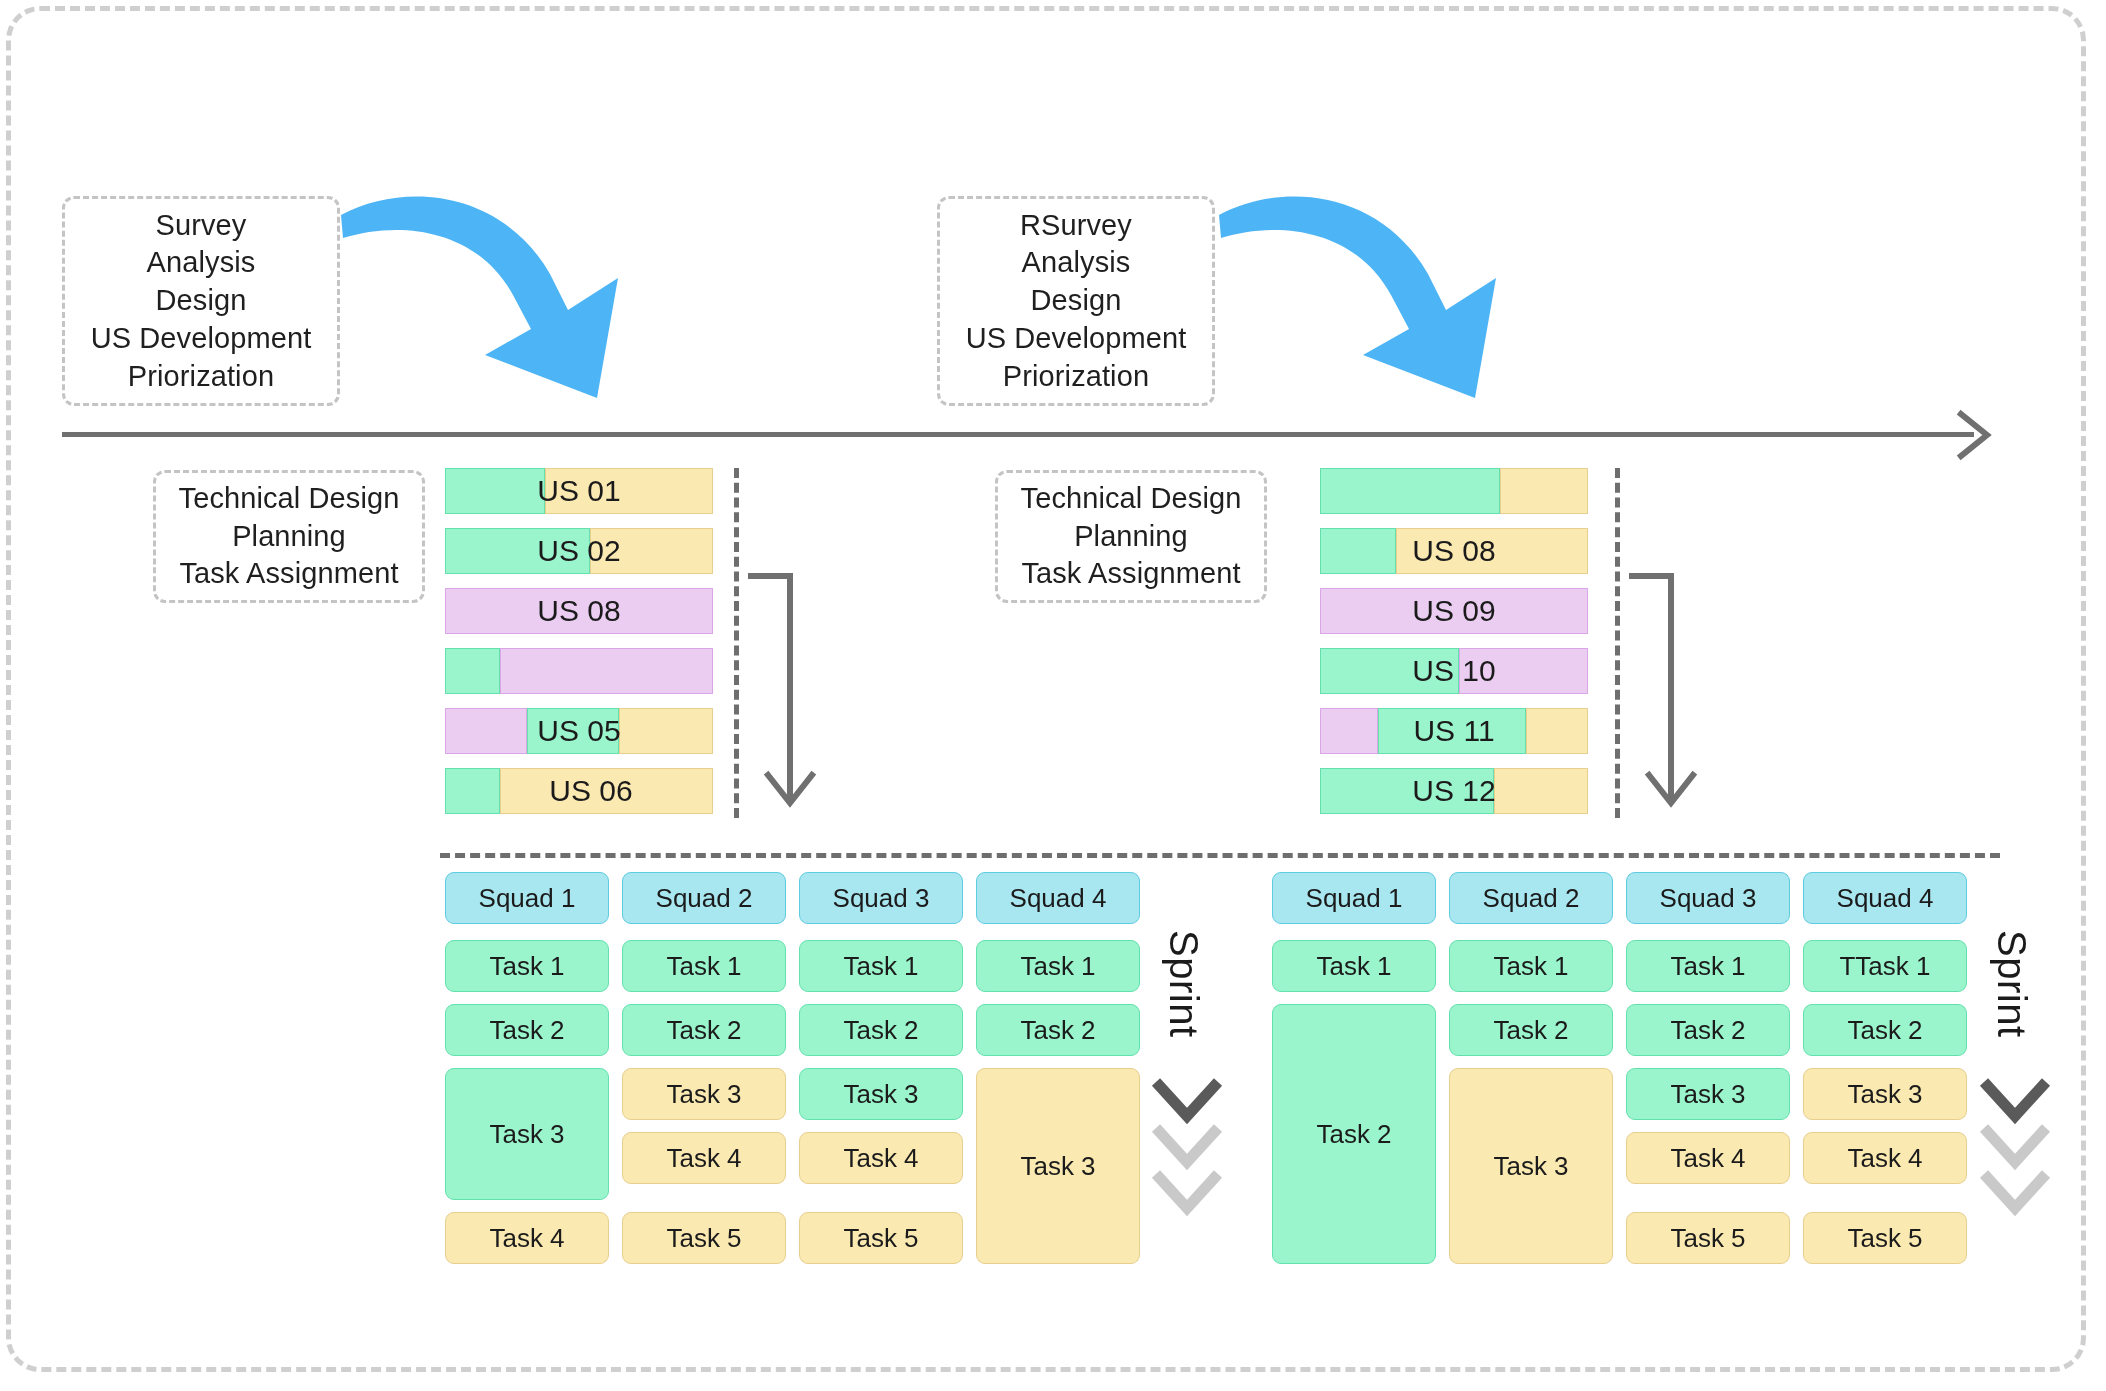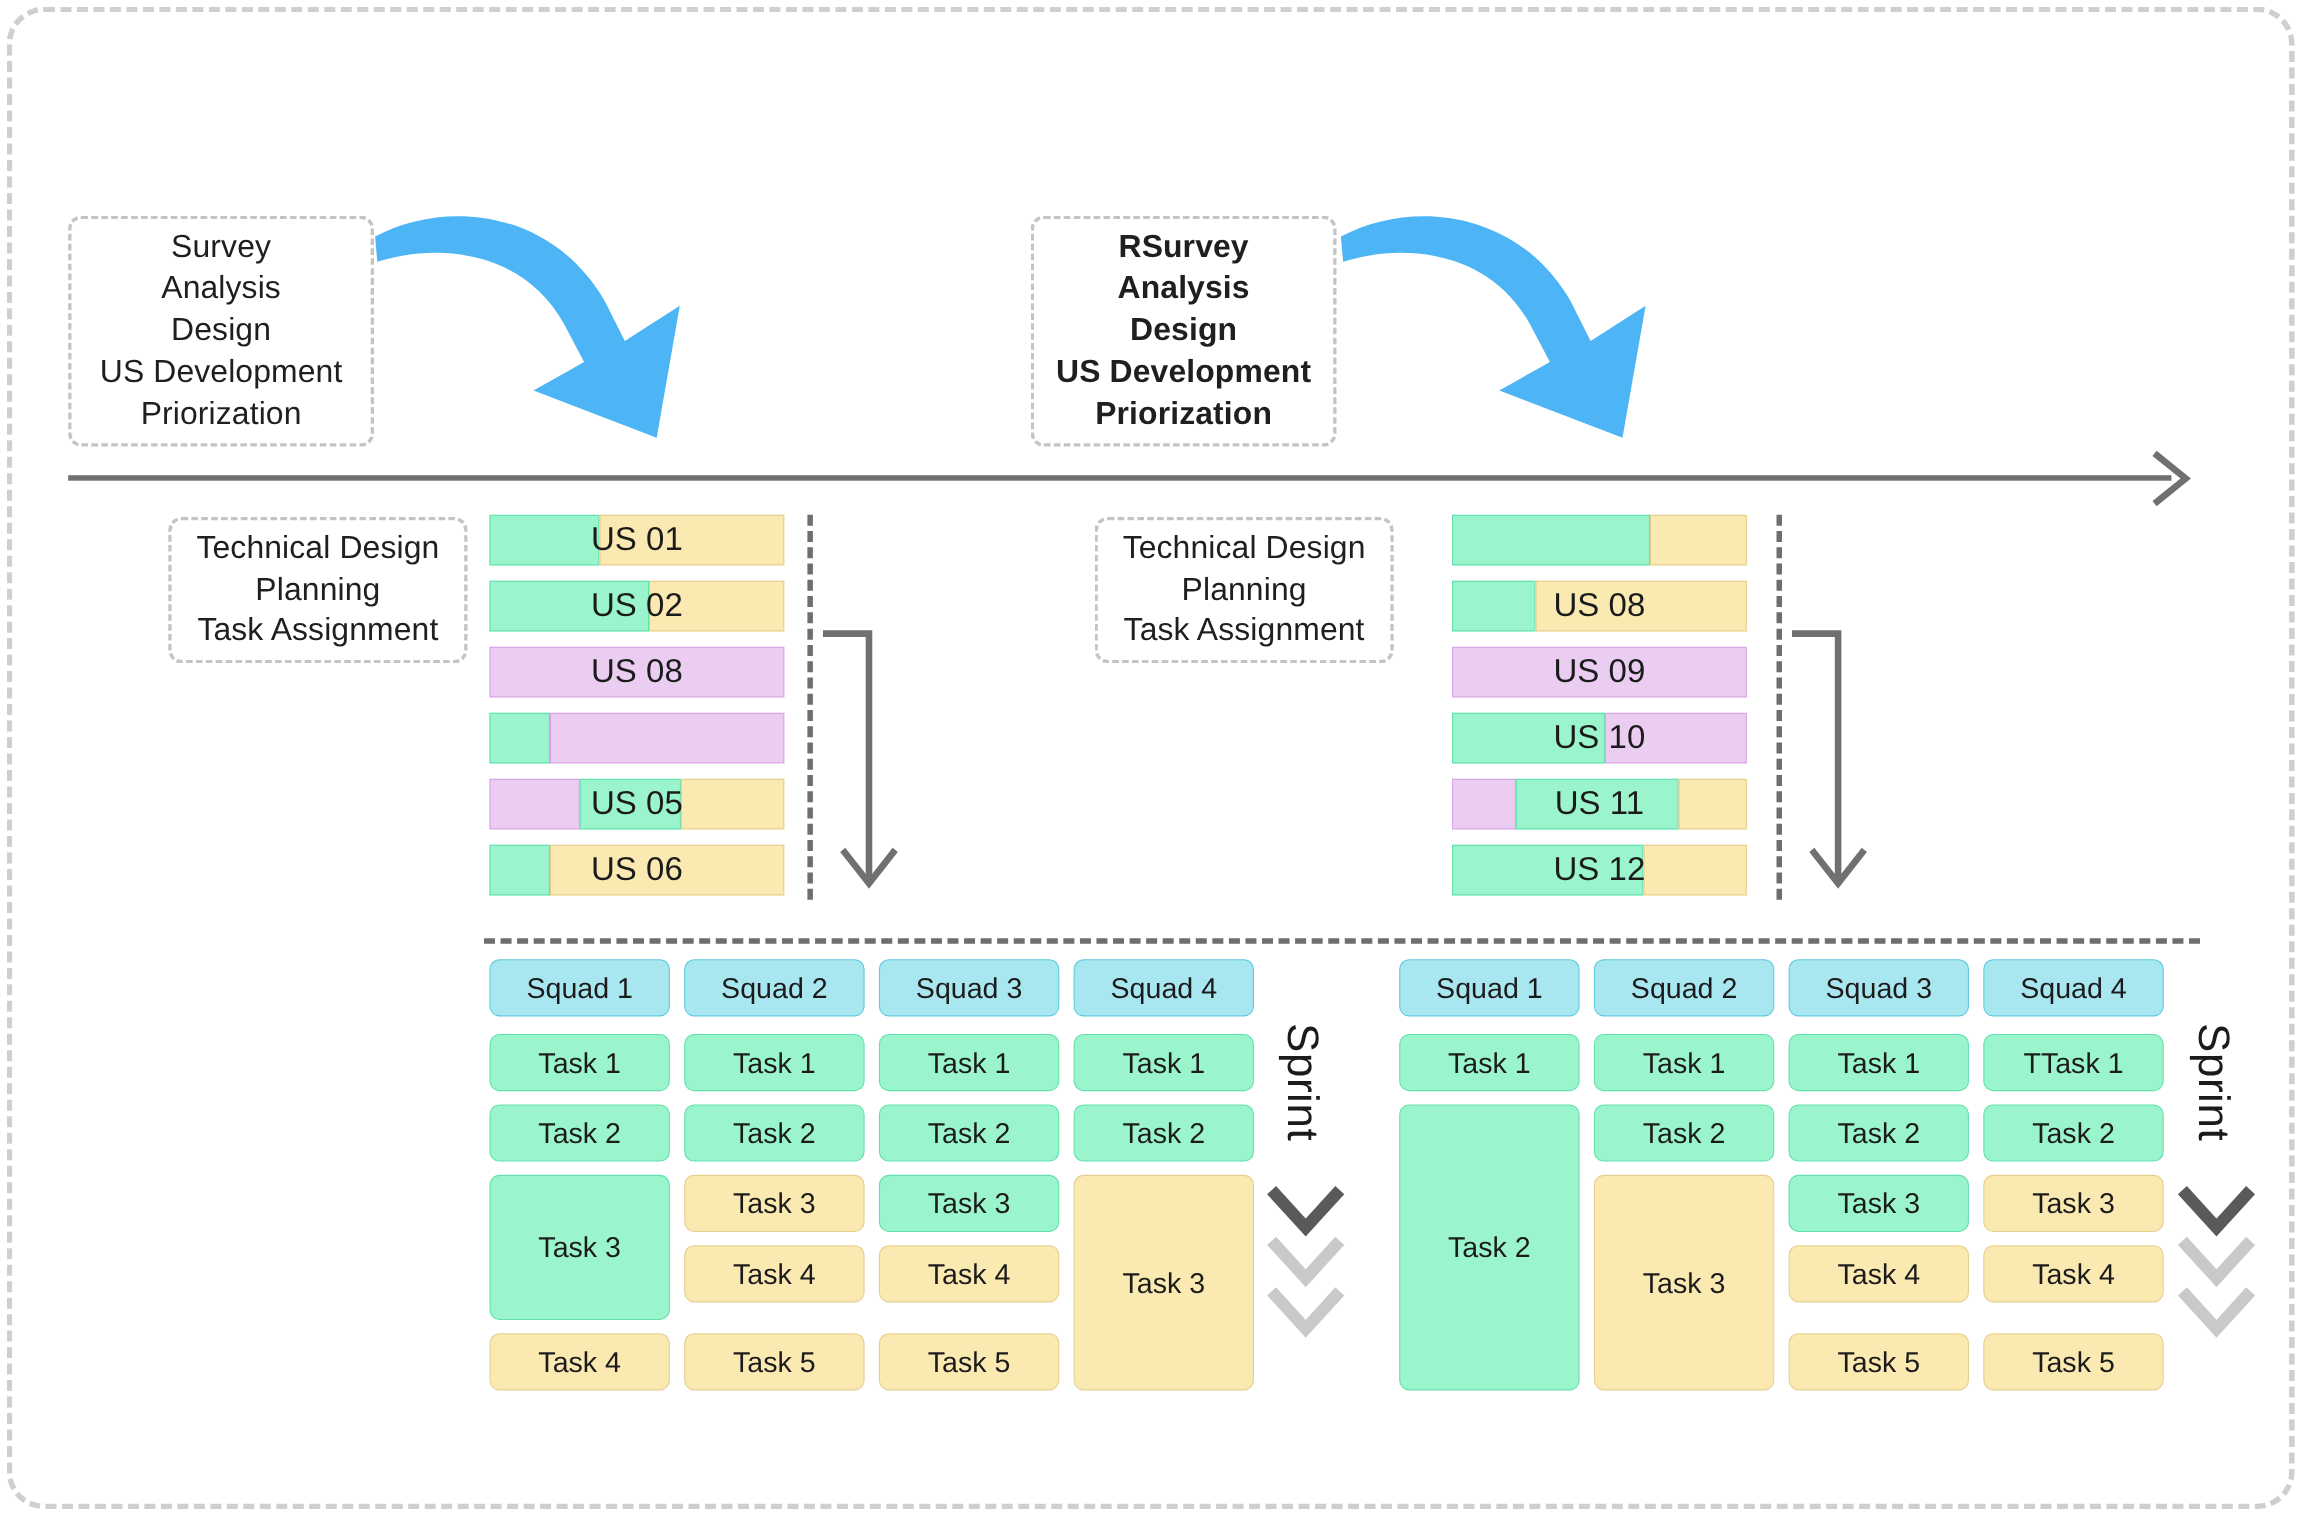--- a/index.html
+++ b/index.html
@@ -159,21 +159,21 @@
   <div class="outer-frame"></div>
 
   <div class="phase-box" style="left:62px; top:196px; width:278px; height:210px;">
     <div class="pline">Survey</div>
     <div class="pline">Analysis</div>
     <div class="pline">Design</div>
     <div class="pline">US Development</div>
     <div class="pline">Priorization</div>
   </div>
 
-  <div class="phase-box" style="left:937px; top:196px; width:278px; height:210px;font-weight:bold;">
+  <div class="phase-box" style="left:937px; top:196px; width:278px; height:210px;">
     <div class="pline">RSurvey</div>
     <div class="pline">Analysis</div>
     <div class="pline">Design</div>
     <div class="pline">US Development</div>
     <div class="pline">Priorization</div>
   </div>
 
   <div class="blue-arrow" style="left:335px; top:182px;">
     <svg width="300" height="230" viewBox="0 0 300 230">
       <path d="M6,33 C72,-2 168,10 215,92 L233,128
@@ -231,21 +231,21 @@
       <div class="us-row" style="left: 0px; top: 240px;">
         <div class="seg seg-purple" style="width: 82px;"></div>
         <div class="seg seg-green" style="width: 92px;"></div>
         <div class="seg seg-yellow" style="width: 94px;"></div>
       </div>
       <div class="us-label" style="left: 0px; top: 240px; width: 268px;">US 05</div>
       <div class="us-row" style="left: 0px; top: 300px;">
         <div class="seg seg-green" style="width: 55px;"></div>
         <div class="seg seg-yellow" style="width: 213px;"></div>
       </div>
-      <div class="us-label" style="left: 0px; top: 300px; width: 268px;">US 06</div>
+      <div class="us-label" style="left: 12px; top: 300px; width: 268px;">US 06</div>
     </div>
 
   <div class="us-group" id="us-group-1" style="left:1320px; top:468px; width:275px; height:350px;">
       <div class="us-row" style="left: 0px; top: 0px;">
         <div class="seg seg-green" style="width: 180px;"></div>
         <div class="seg seg-yellow" style="width: 88px;"></div>
       </div>
       <div class="us-row" style="left: 0px; top: 60px;">
         <div class="seg seg-green" style="width: 76px;"></div>
         <div class="seg seg-yellow" style="width: 192px;"></div>

